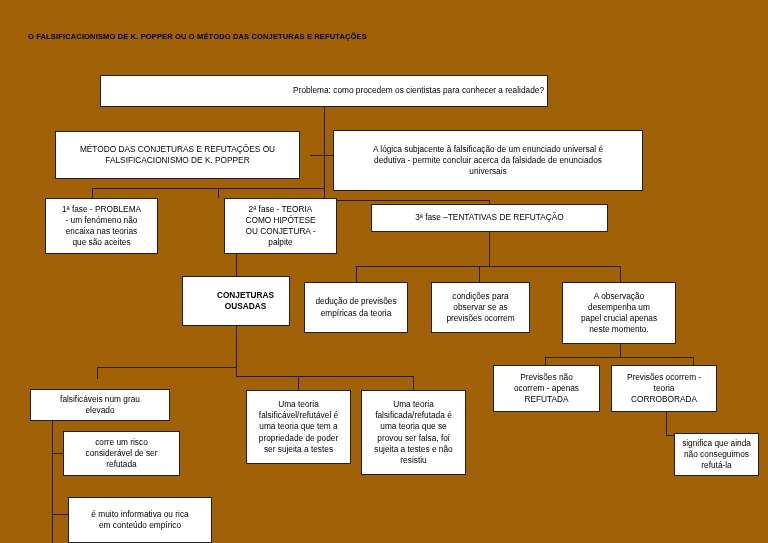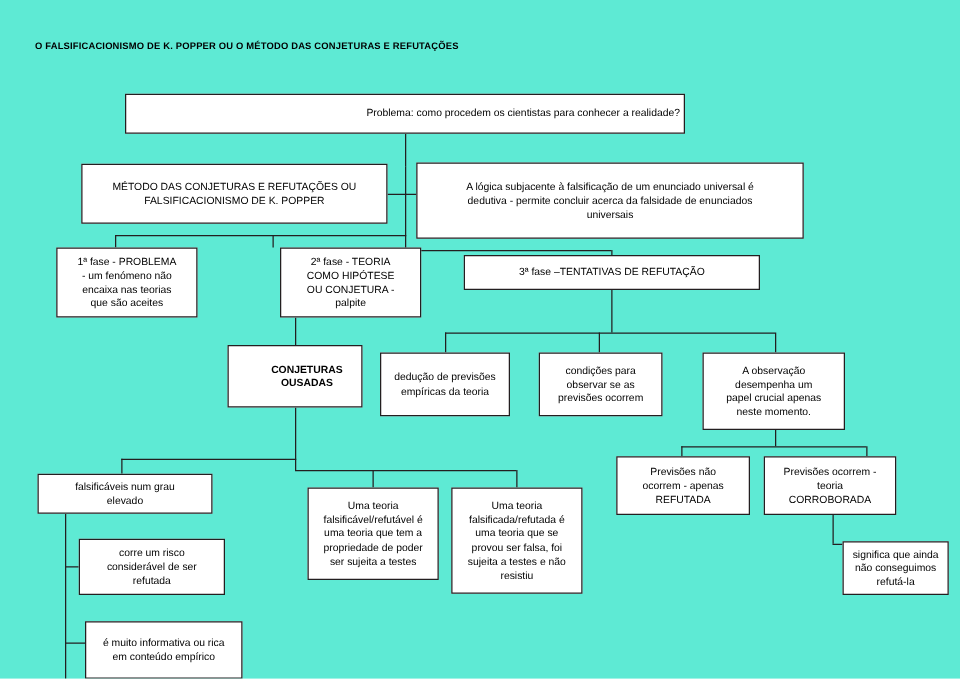--- a/index.html
+++ b/index.html
@@ -10,21 +10,21 @@
   }
   body {
     font-family: "Liberation Sans", sans-serif;
     color: #000000;
   }
   #page {
     position: relative;
     width: 768px;
     height: 543px;
     overflow: hidden;
-    background: #5eead4;
+    background: #a16207;
   }
   .title {
     position: absolute;
     left: 28px;
     top: 32px;
     font-size: 7.5px;
     font-weight: bold;
     letter-spacing: 0.15px;
     color: #000;
     white-space: nowrap;
@@ -112,21 +112,21 @@
   <div class="ln lnv" style="left:413px; top:376px; height:14px;"></div>
 
   <div class="ln lnv" style="left:52px; top:411px; height:132px;"></div>
   <div class="ln lnh" style="left:52px; top:453px; width:11px;"></div>
   <div class="ln lnh" style="left:52px; top:514px; width:16px;"></div>
 
   <div class="node" style="left:100px; top:75px; width:448px; height:32px;text-align:right;">
     <span class="txt">Problema: como procedem os cientistas para conhecer a realidade?</span>
   </div>
 
-  <div class="node" style="left:65px; top:131px; width:245px; height:48px;">
+  <div class="node" style="left:55px; top:131px; width:245px; height:48px;">
     <span class="txt">MÉTODO DAS CONJETURAS E REFUTAÇÕES OU
 FALSIFICACIONISMO DE K. POPPER</span>
   </div>
 
   <div class="node" style="left:333px; top:130px; width:310px; height:61px;">
     <span class="txt">A lógica subjacente à falsificação de um enunciado universal é
 dedutiva - permite concluir acerca da falsidade de enunciados
 universais</span>
   </div>
 
@@ -182,32 +182,32 @@
 teoria
 CORROBORADA</span>
   </div>
 
   <div class="node" style="left:674px; top:433px; width:85px; height:43px;">
     <span class="txt">significa que ainda
 não conseguimos
 refutá-la</span>
   </div>
 
-  <div class="node" style="left:30px; top:379px; width:140px; height:32px;">
+  <div class="node" style="left:30px; top:389px; width:140px; height:32px;">
     <span class="txt">falsificáveis num grau
 elevado</span>
   </div>
 
   <div class="node" style="left:63px; top:431px; width:117px; height:45px;">
     <span class="txt">corre um risco
 considerável de ser
 refutada</span>
   </div>
 
-  <div class="node" style="left:68px; top:497px; width:126px; height:46px;">
+  <div class="node" style="left:68px; top:497px; width:144px; height:46px;">
     <span class="txt">é muito informativa ou rica
 em conteúdo empírico</span>
   </div>
 
   <div class="node" style="left:246px; top:390px; width:105px; height:74px;">
     <span class="txt">Uma teoria
 falsificável/refutável é
 uma teoria que tem a
 propriedade de poder
 ser sujeita a testes</span>

